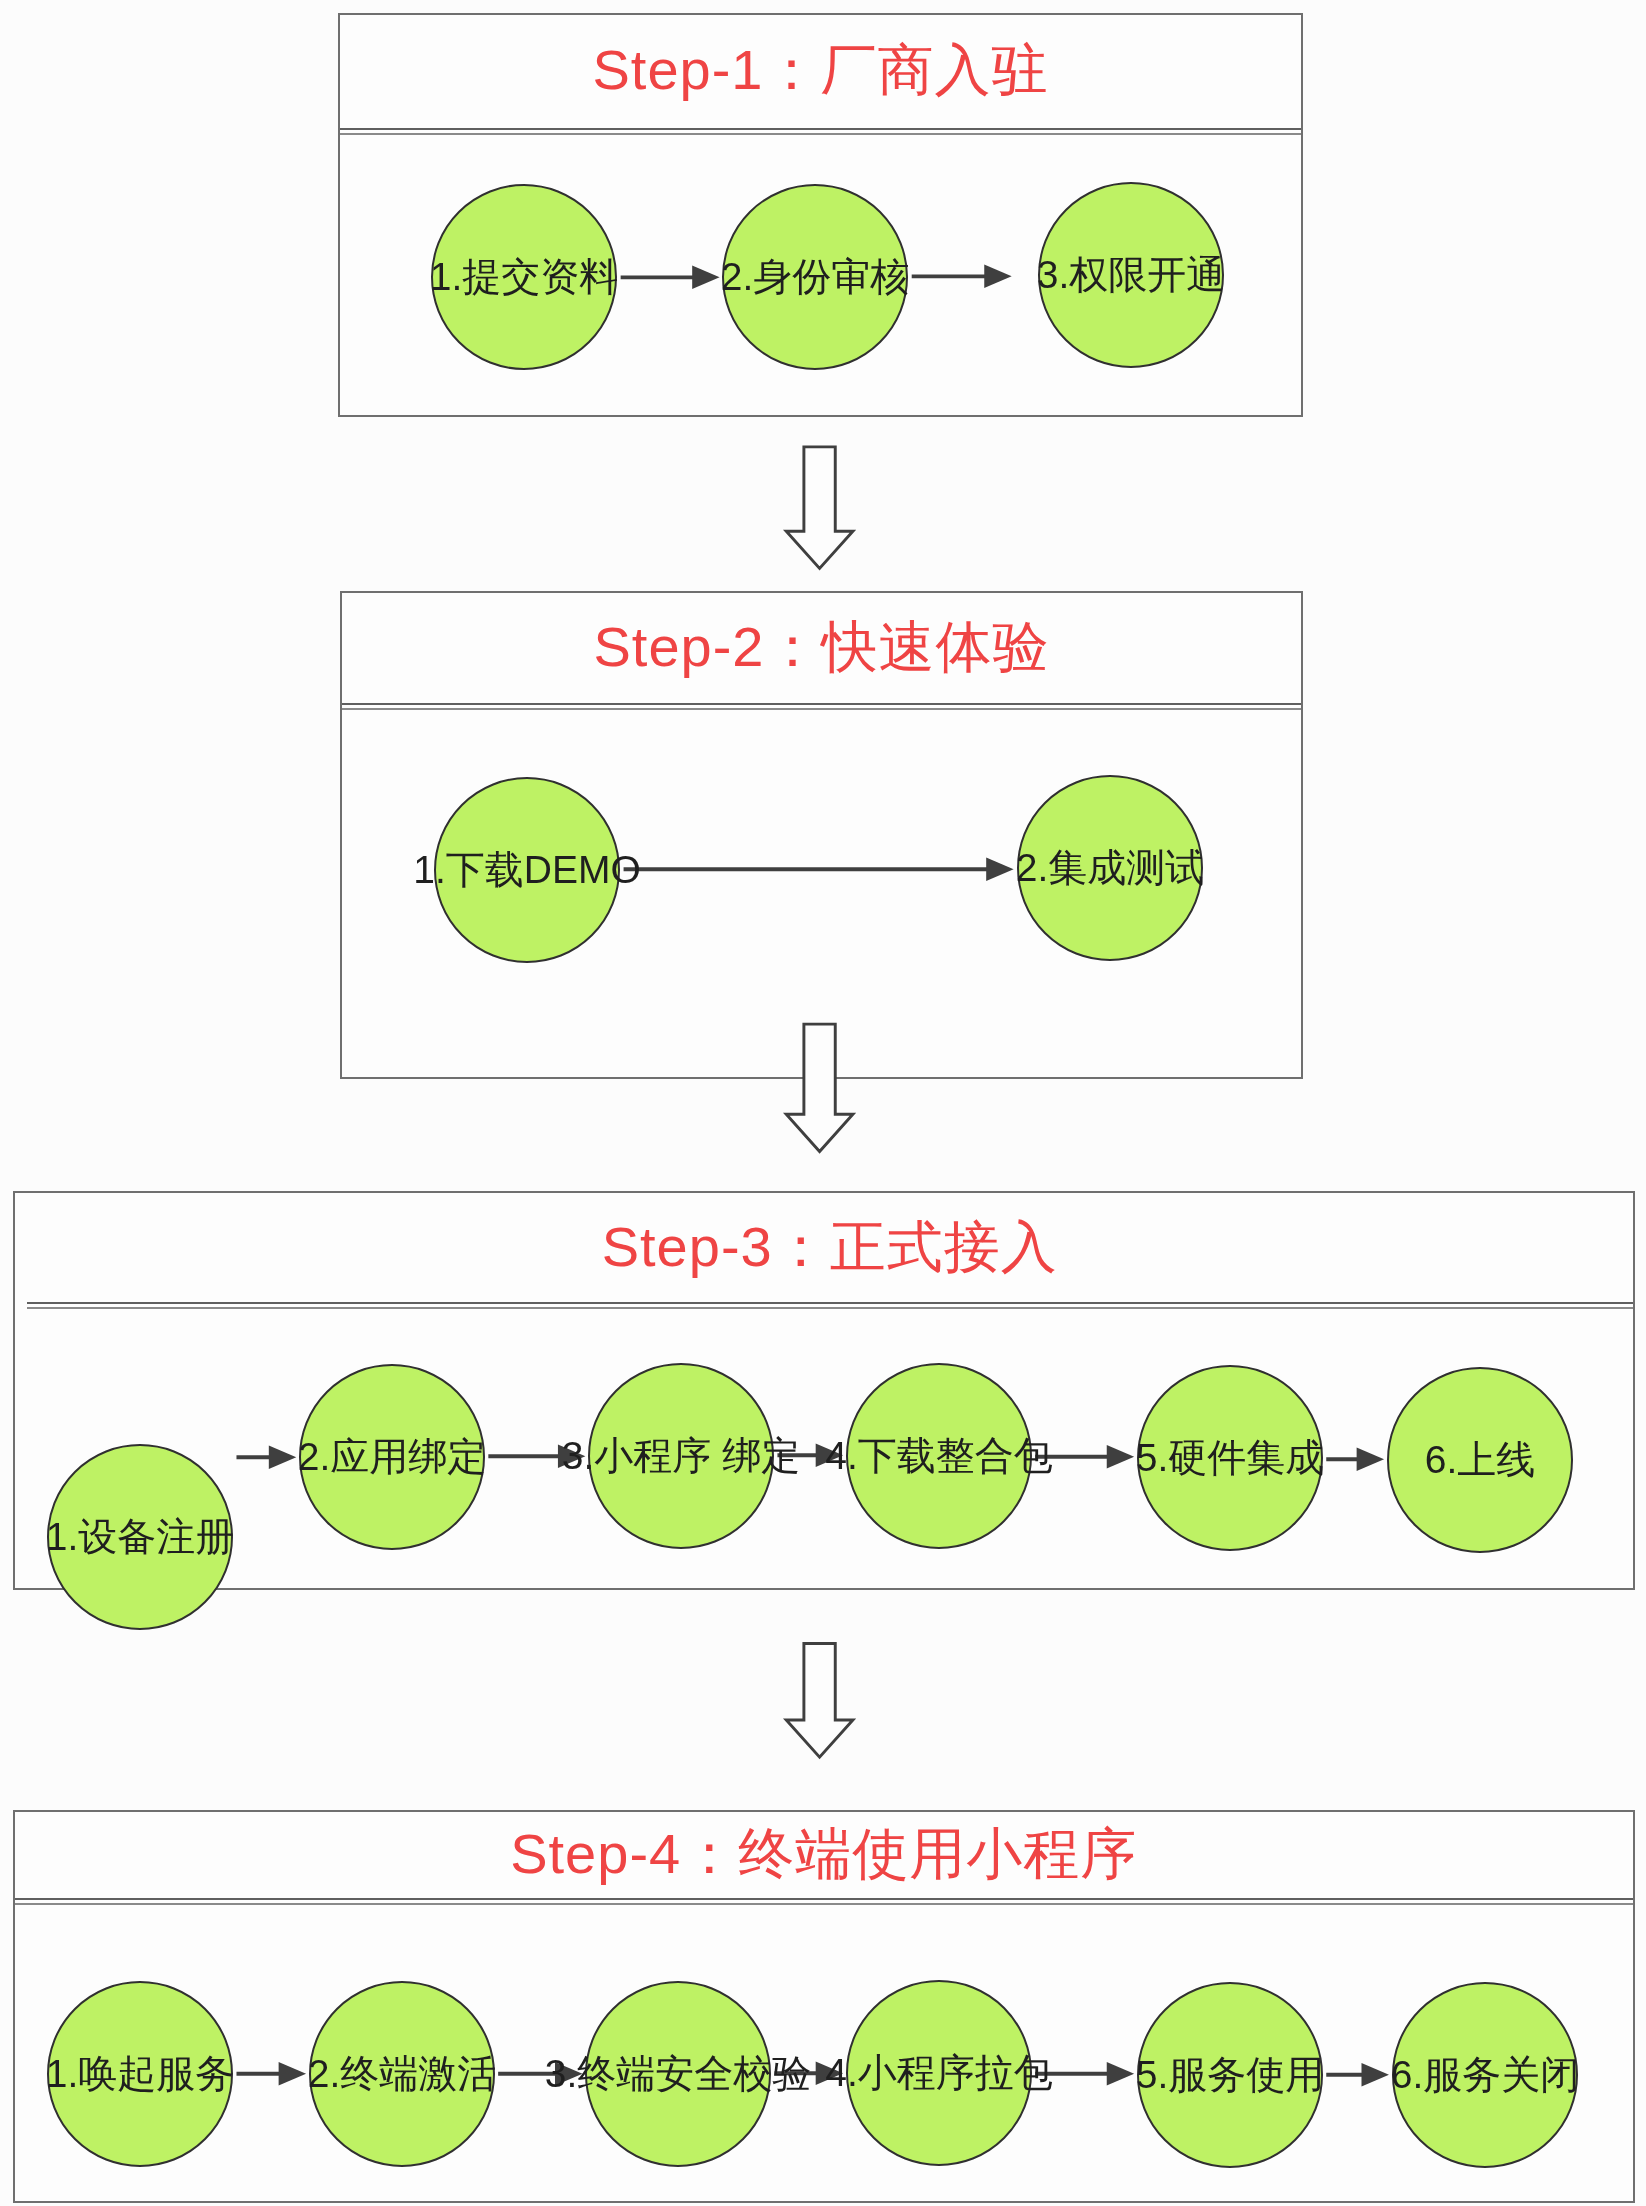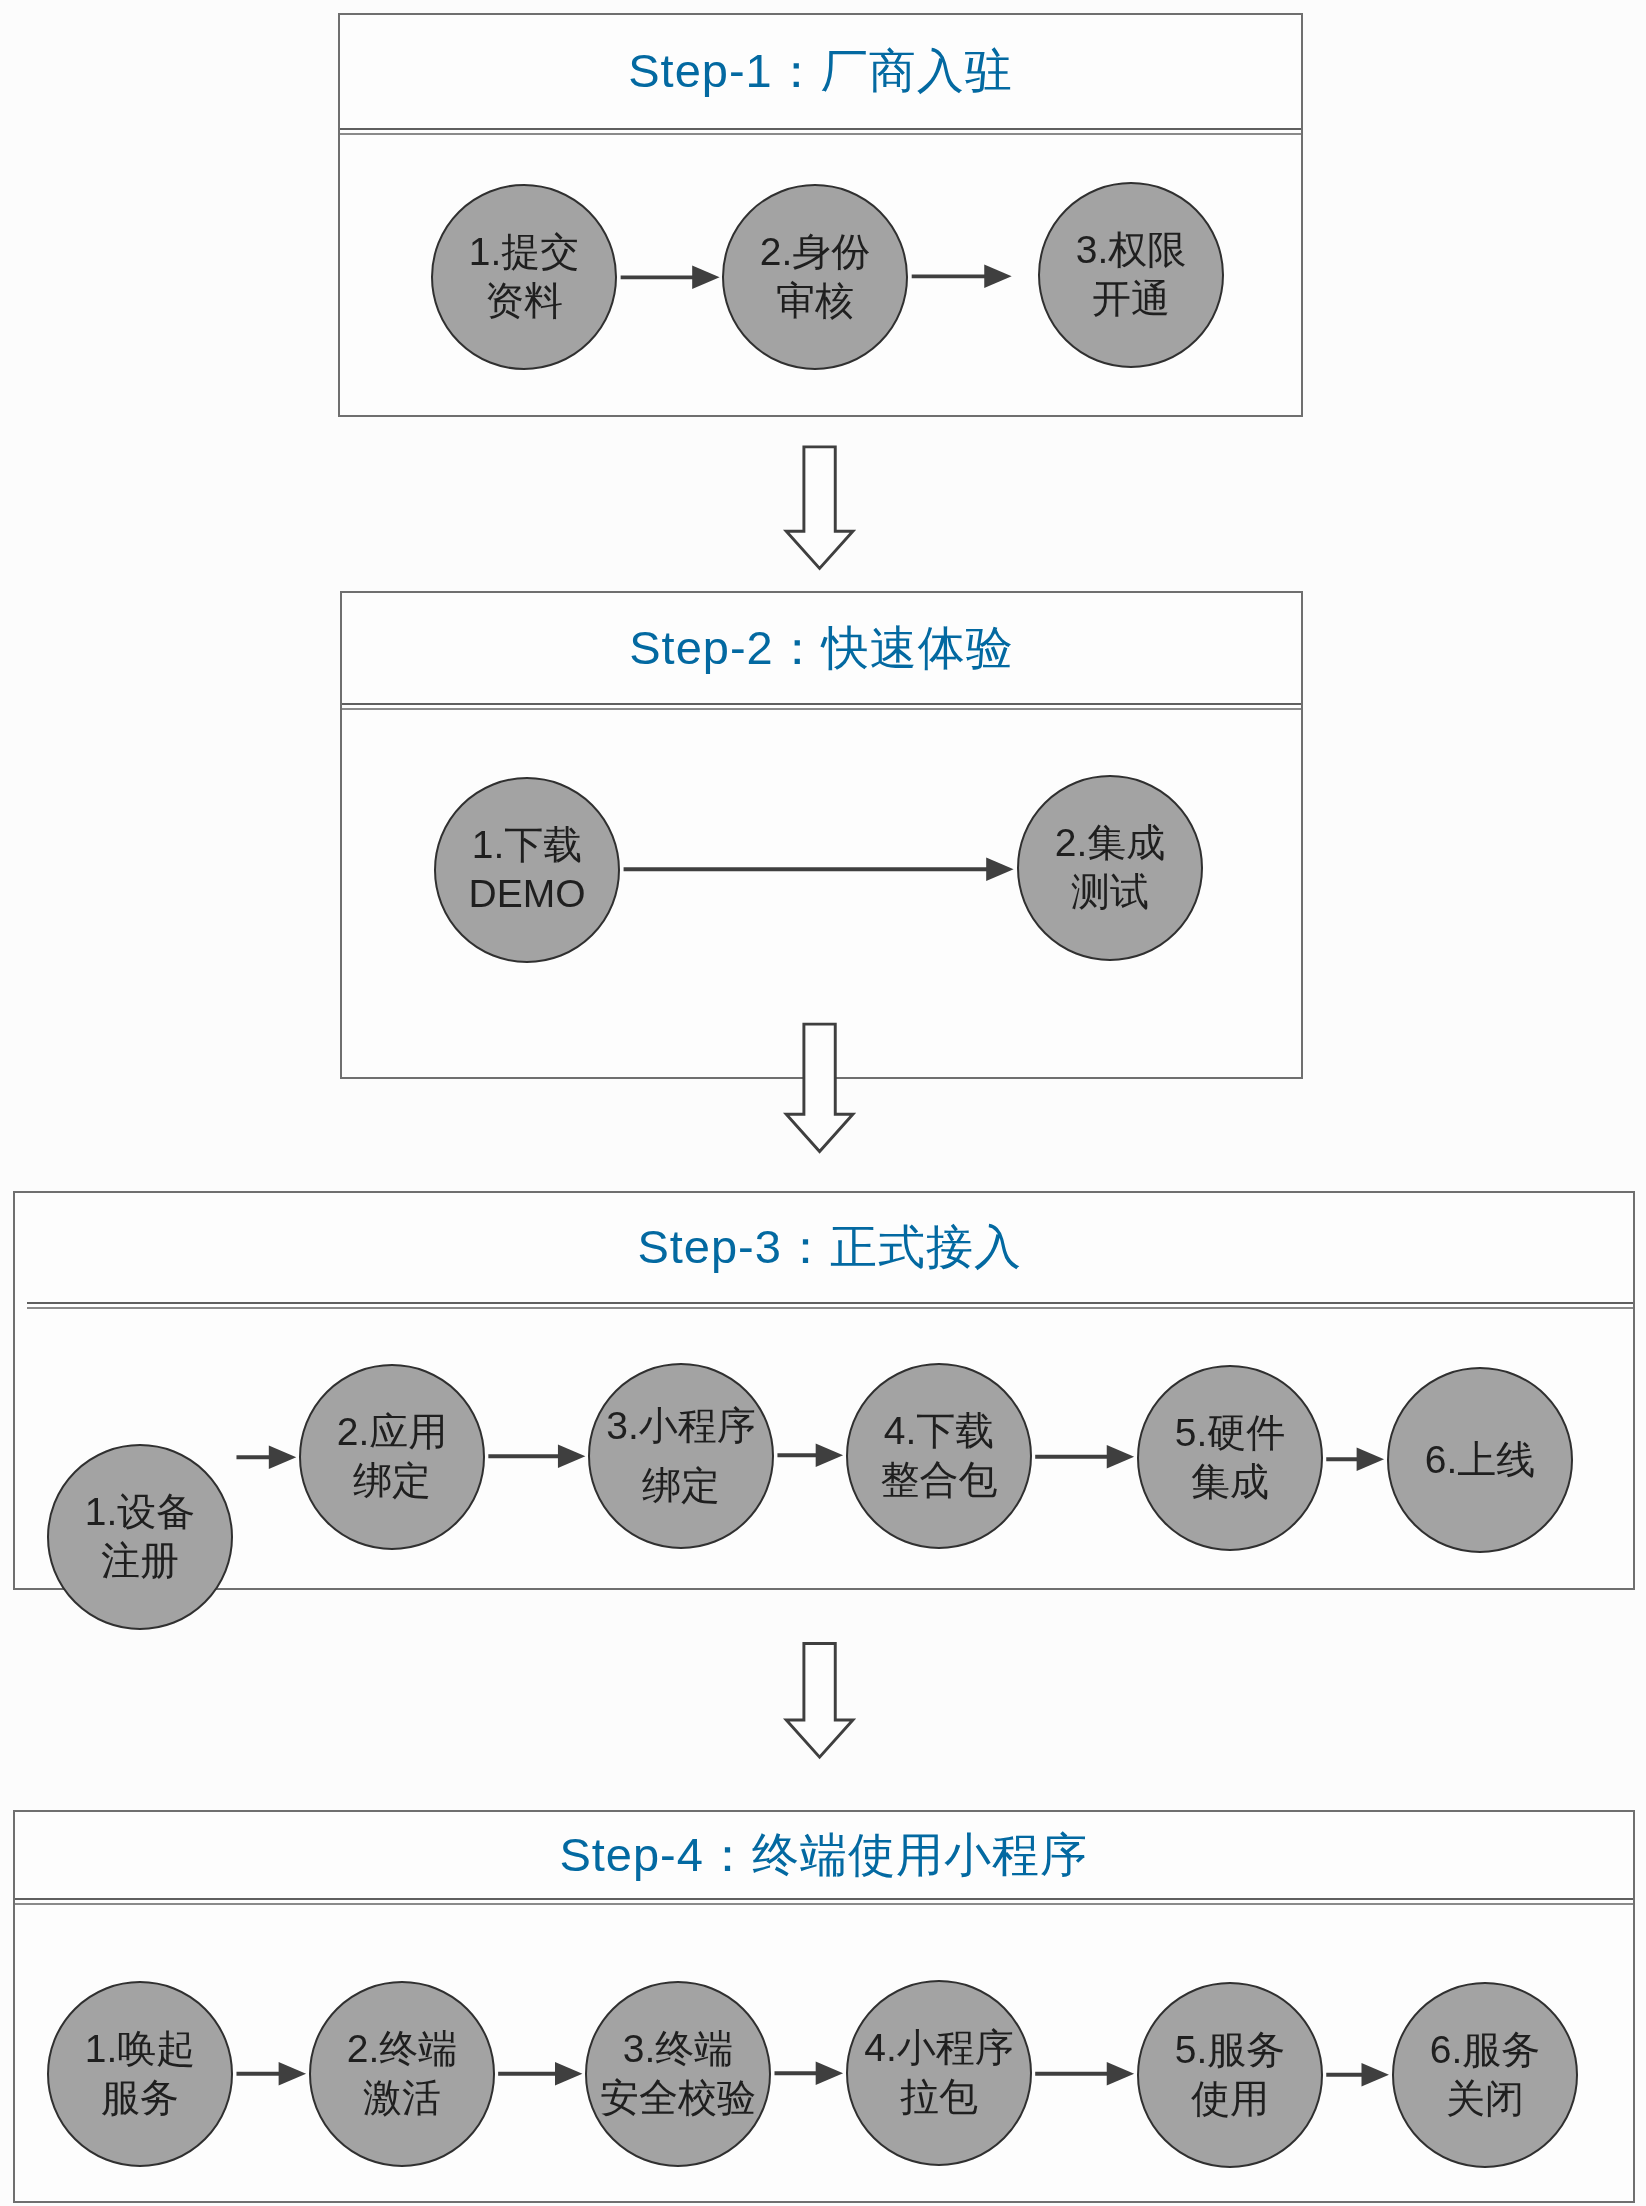--- a/index.html
+++ b/index.html
@@ -16,37 +16,37 @@
     background:#fdfdfd;
     box-sizing:border-box;
     z-index:0;
   }
   .section-title{
     display:flex;
     align-items:center;
     justify-content:center;
     border-bottom:2px solid #5f5f5f;
     box-sizing:border-box;
-    font-size:47px;
+    font-size:56px;
     letter-spacing:1px;
-    color:#0369a1;
+    color:#ef4444;
   }
   .section-body{
     border-top:2px solid #8a8a8a;
     margin-top:2.9px;
   }
   .node{
     position:absolute;
     width:186px;height:186px;
     border:2.9px solid #303030;
     border-radius:50%;
-    background:#a3a3a3;
+    background:#bef264;
     box-sizing:border-box;
     display:flex;
-    flex-direction:column;
+    flex-direction:row;
     align-items:center;
     justify-content:center;
     text-align:center;
     font-size:39px;
     line-height:1.25;
     color:#1f1f1f;
     transform:translate(-50%,-50%);
     z-index:2;
   }
   .node-line{white-space:nowrap;}

